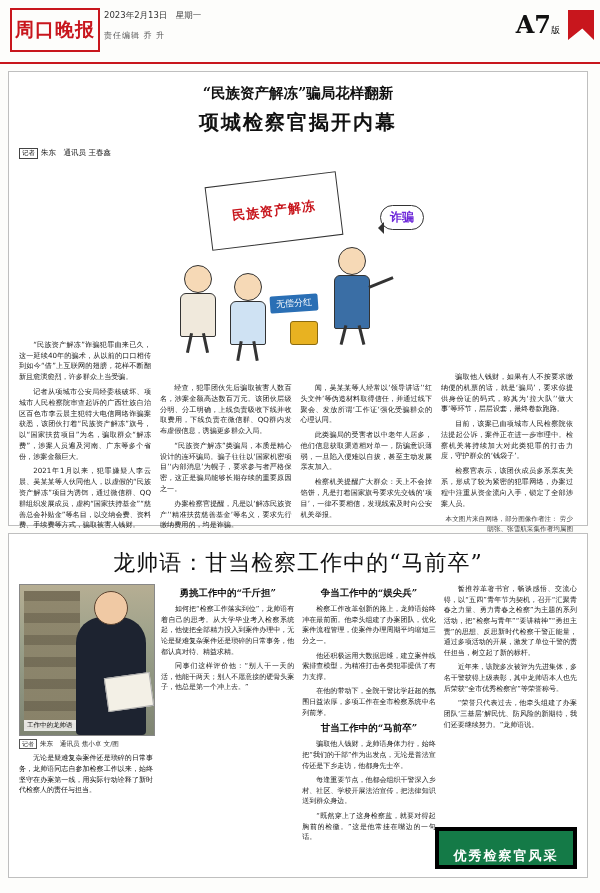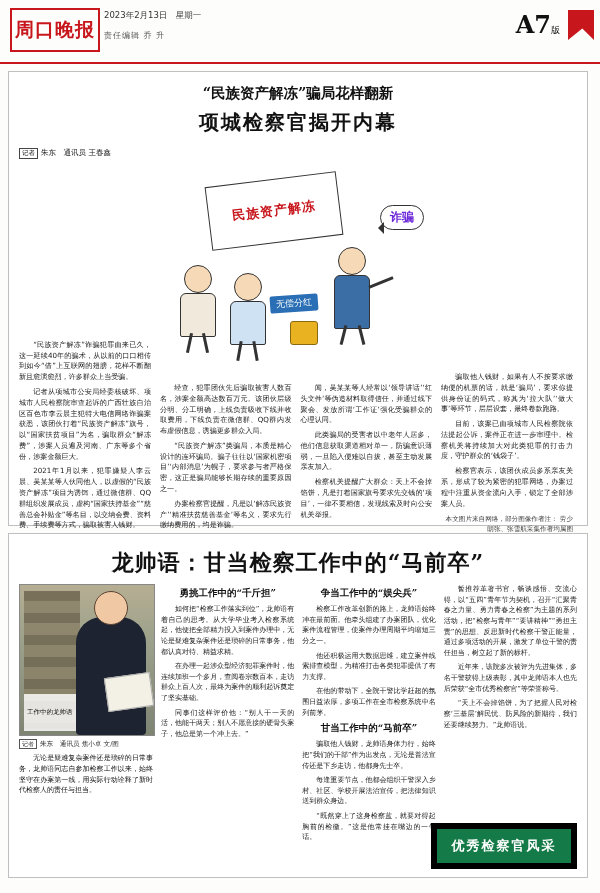--- a/index.html
+++ b/index.html
@@ -105,21 +105,21 @@
   .gold{
     position:absolute;left:128px;top:152px;width:26px;height:22px;background:#e8b221;
     border:1.5px solid #8a6a10;border-radius:3px;
   }
   .arm{position:absolute;height:3px;background:#333;}
 
   
   .b2{height:345px;padding:8px 10px 6px 10px;box-sizing:border-box;}
   .headline2{
     text-align:center;font-family:"DejaVu Serif","Liberation Serif",serif;
-    font-size:22px;font-weight:bold;color:#111;letter-spacing:1px;margin:6px 0 2px 0;
+    font-size:22px;font-weight:normal;color:#111;letter-spacing:1px;margin:6px 0 2px 0;
   }
   .cols2{display:flex;gap:8px;margin-top:6px;}
   .c2{width:134px;}
   .c2 p{
     margin:0 0 4px 0;font-size:7px;line-height:1.52;text-align:justify;color:#1a1a1a;
     text-indent:2em;
   }
   .sub{
     font-family:"DejaVu Serif","Liberation Serif",serif;
     font-size:9.5px;font-weight:bold;text-align:center;margin:3px 0 4px 0;color:#111;
@@ -142,28 +142,28 @@
   .photo .person:before{
     content:"";position:absolute;left:18px;top:-26px;width:32px;height:32px;
     border-radius:50%;background:#f0c9a4;border:1px solid #5a4330;
   }
   .photo .paper{
     position:absolute;right:2px;bottom:26px;width:44px;height:32px;background:#f3f0e6;
     transform:rotate(-8deg);border:1px solid #aaa;
   }
   .photo-cap{
     position:absolute;left:4px;bottom:4px;background:rgba(255,255,255,.82);
-    font-size:6.5px;padding:14px 3px;color:#111;
+    font-size:6.5px;padding:1px 3px;color:#111;
   }
   .cap-line{font-size:6.6px;color:#333;margin-top:3px;line-height:1.4;}
   .cap-line .tag{display:inline-block;border:1px solid #555;padding:0 2px;margin-right:3px;font-size:6px;}
 
   .greenbar{
     position:absolute;right:10px;bottom:8px;width:134px;height:34px;background:#147a47;
-    border:6px solid #000000;display:flex;align-items:center;justify-content:center;
+    border:4px solid #000000;display:flex;align-items:flex-end;justify-content:center;
   }
   .greenbar span{
     color:#fff;font-family:"DejaVu Serif","Liberation Serif",serif;
     font-size:13px;font-weight:bold;letter-spacing:2px;
   }
 </style>
 </head>
 <body>
 
 <div class="page">
@@ -260,39 +260,38 @@
         </div>
         <div class="cap-line">
           <span class="tag">记者</span><span>朱东　通讯员  焦小卓  文/图</span>
         </div>
         <p style="font-size:7px;line-height:1.52;text-align:justify;text-indent:2em;margin:4px 0 0 0">无论是疑难复杂案件还是琐碎的日常事务，龙帅语同志自参加检察工作以来，始终坚守在办案第一线，用实际行动诠释了新时代检察人的责任与担当。</p>
       </div>
 
       <div class="c2">
         <div class="sub">勇挑工作中的“千斤担”</div>
         <p>如何把“检察工作落实到位”，龙帅语有着自己的思考。从大学毕业考入检察系统起，他便把全部精力投入到案件办理中，无论是疑难复杂案件还是琐碎的日常事务，他都认真对待、精益求精。</p>
-        <p>在办理一起涉众型经济犯罪案件时，他连续加班一个多月，查阅卷宗数百本，走访群众上百人次，最终为案件的顺利起诉奠定了坚实基础。</p>
         <p>同事们这样评价他：“别人干一天的活，他能干两天；别人不愿意接的硬骨头案子，他总是第一个冲上去。”</p>
       </div>
 
       <div class="c2">
         <div class="sub">争当工作中的“娱尖兵”</div>
         <p>检察工作改革创新的路上，龙帅语始终冲在最前面。他牵头组建了办案团队，优化案件流程管理，使案件办理周期平均缩短三分之一。</p>
         <p>他还积极运用大数据思维，建立案件线索排查模型，为精准打击各类犯罪提供了有力支撑。</p>
         <p>在他的带动下，全院干警比学赶超的氛围日益浓厚，多项工作在全市检察系统中名列前茅。</p>
         <div class="sub">甘当工作中的“马前卒”</div>
         <p>骗取他人钱财，龙帅语身体力行，始终把“我们的干部”作为出发点，无论是普法宣传还是下乡走访，他都身先士卒。</p>
         <p>每逢重要节点，他都会组织干警深入乡村、社区、学校开展法治宣传，把法律知识送到群众身边。</p>
         <p>“既然穿上了这身检察蓝，就要对得起胸前的检徽。”这是他常挂在嘴边的一句话。</p>
       </div>
 
       <div class="c2">
         <p>暂推荐革著书官，畅谈感悟、交流心得，以“五四”青年节为契机，召开“汇聚青春之力量、勇力青春之检察”为主题的系列活动，把“检察与青年”“要讲精神”“勇担主责”的思想、反思新时代检察干警正能量，通过多项活动的开展，激发了单位干警的责任担当，树立起了新的标杆。</p>
         <p>近年来，该院多次被评为先进集体，多名干警获得上级表彰，其中龙帅语本人也先后荣获“全市优秀检察官”等荣誉称号。</p>
-        <p>“天上不会掉馅饼，为了把握人民对检察‘三基层’解民忧、防风险的新期待，我们还要继续努力。”龙帅语说。</p>
+        <p>“荣誉只代表过去，他牵头组建了办案团队‘三基层’解民忧、防风险的新期待，我们还要继续努力。”龙帅语说。</p>
       </div>
     </div>
 
     <div class="greenbar">
       <span>优秀检察官风采</span>
     </div>
   </div>
 
 </div>
 

